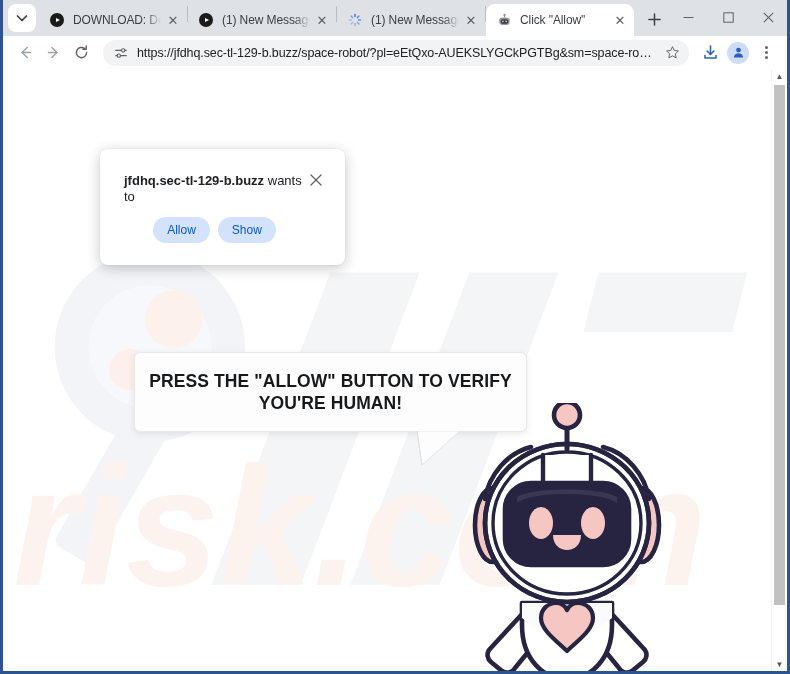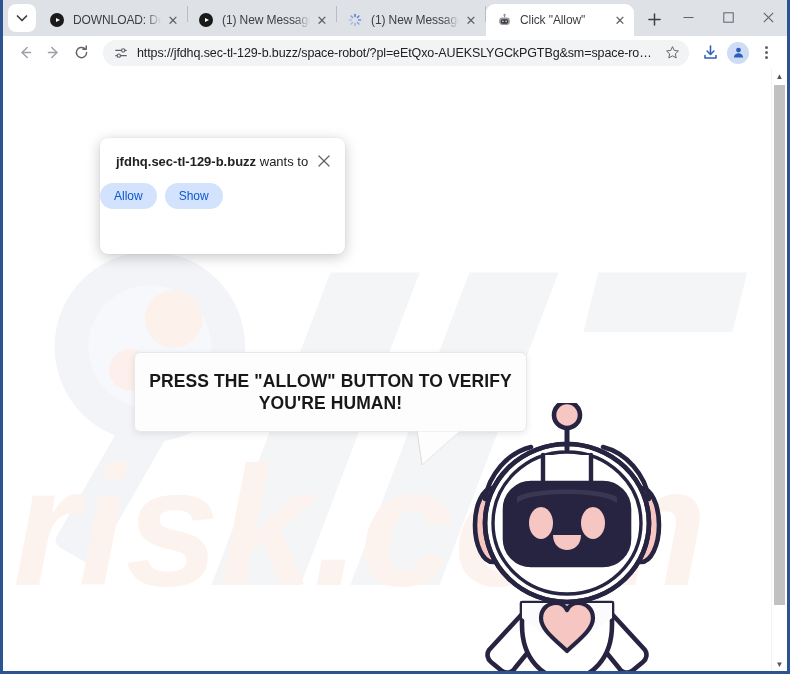--- a/index.html
+++ b/index.html
@@ -276,27 +276,27 @@
     left: 2px; top: 16px;
     width: 11px;
     height: 520px;
     background: #c1c1c1;
     border-radius: 0;
   }
 
   
   #perm-dialog {
     position: absolute;
-    left: 97px; top: 69px;
+    left: 97px; top: 80px;
     width: 245px; height: 116px;
     background: #ffffff;
     border-radius: 8px;
     box-shadow: 0 3px 14px rgba(0,0,0,0.22), 0 0 0 0.5px rgba(0,0,0,0.04);
     z-index: 40;
-    padding: 0;
+    padding: 8px;
   }
   #perm-header {
     display: flex;
     align-items: flex-start;
     padding: 16px 12px 0 16px;
   }
   #perm-title {
     flex: 1 1 auto;
     font-size: 13px;
     color: #202124;
@@ -322,21 +322,21 @@
     flex: 0 0 16px;
     margin-right: 12px;
     display: flex; align-items: center; justify-content: center;
   }
   #perm-row-label {
     font-size: 12.5px;
     color: #3c4043;
   }
   #perm-actions {
     display: flex;
-    justify-content: flex-start;
+    justify-content: center;
     gap: 8px;
     padding: 13px 16px 0 0;
   }
   .perm-btn {
     height: 26px;
     min-width: 56px;
     padding: 0 14px;
     border: none;
     border-radius: 13px;
     background: #d3e3fd;

